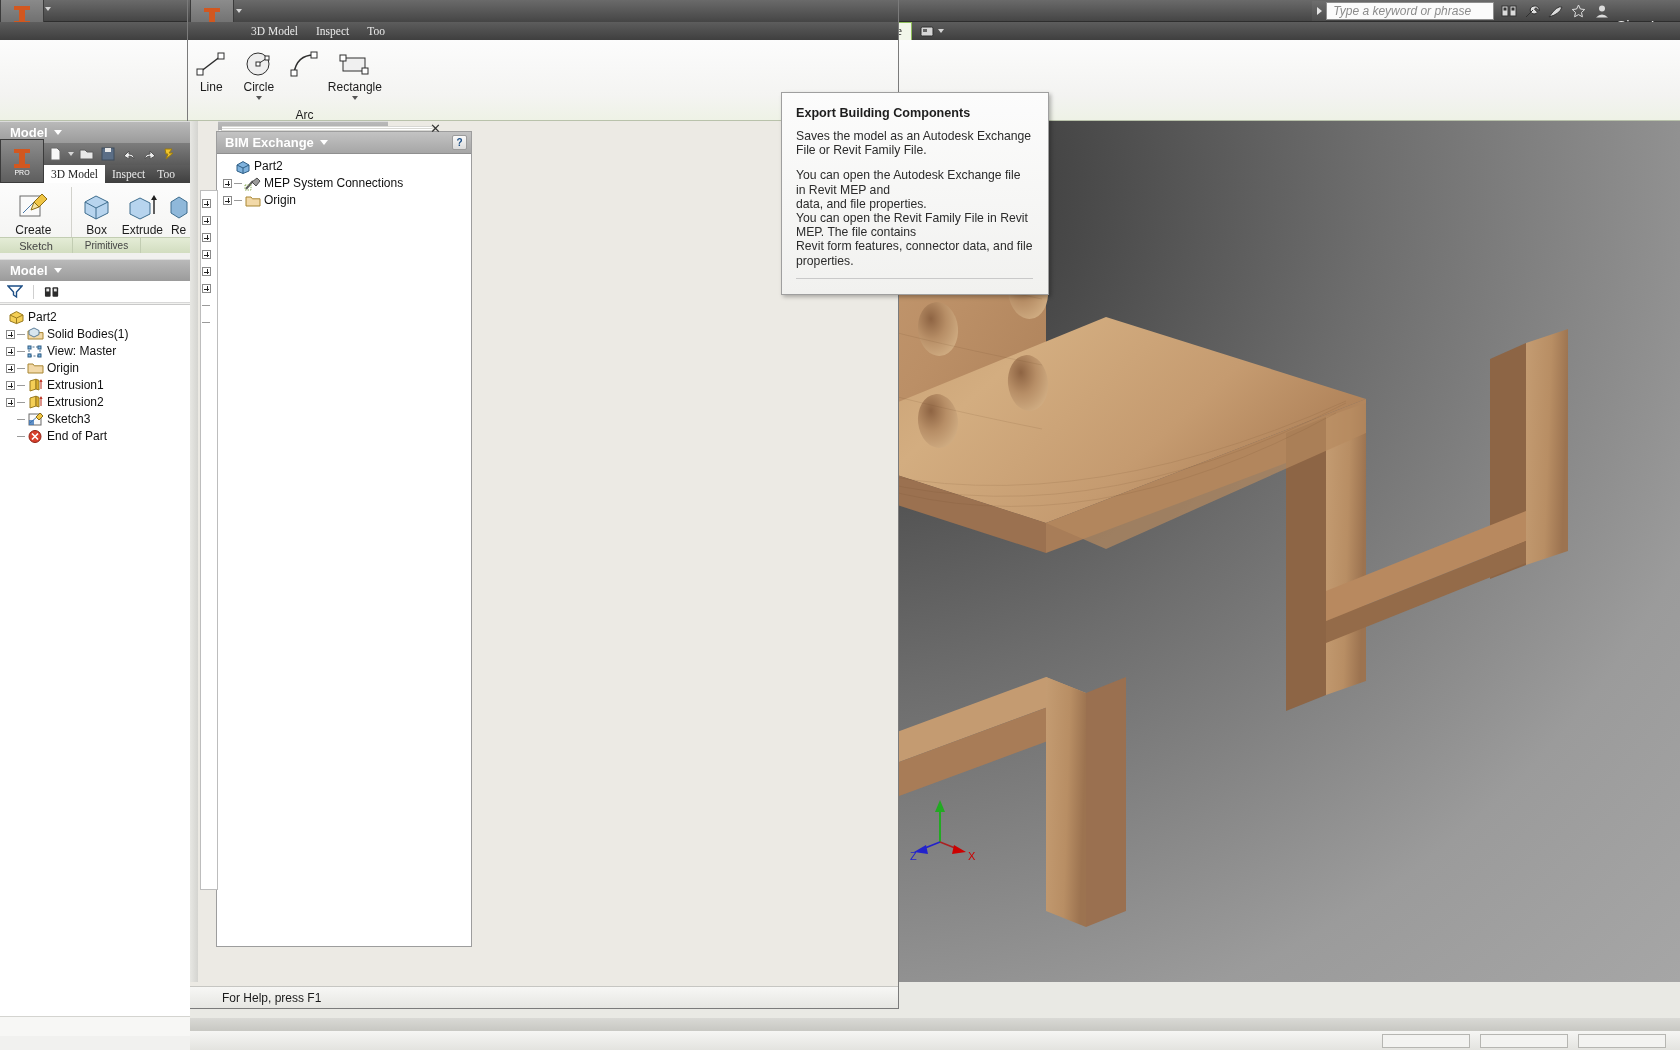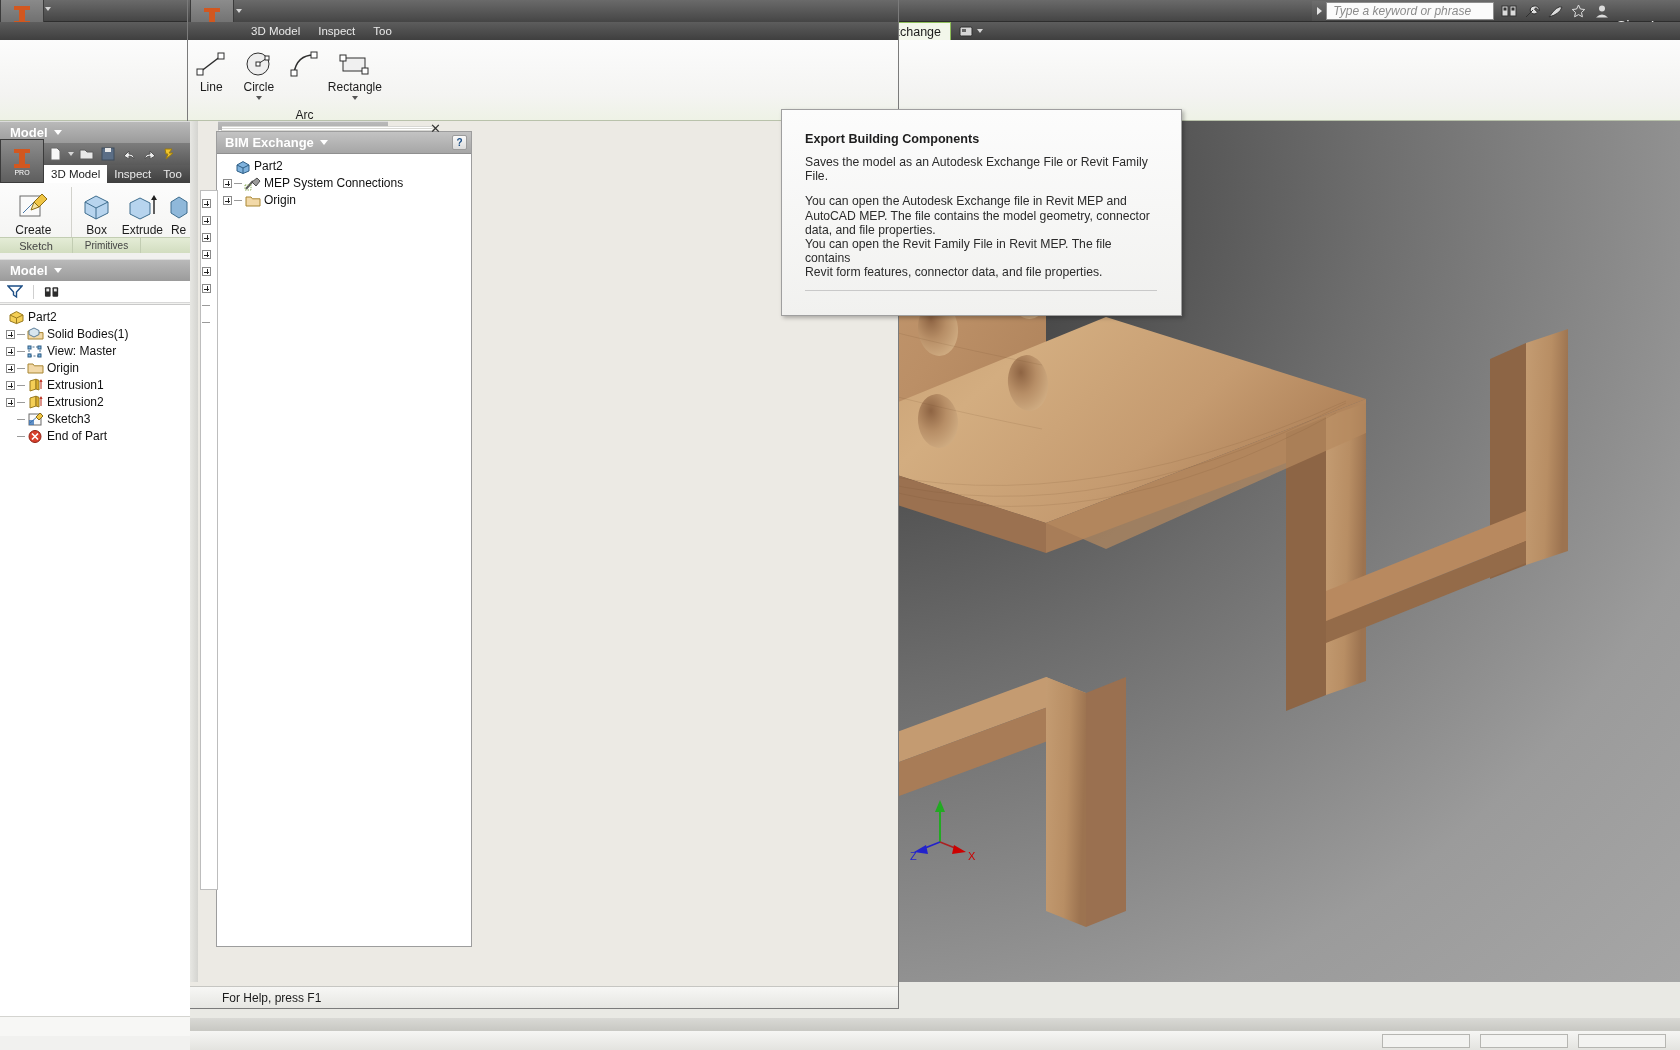--- a/index.html
+++ b/index.html
@@ -62,21 +62,21 @@
   .signin { color: #e7e7e7; font-size: 15px; padding-right: 10px; margin-top: 29px; }
 
   
   .tabstrip {
     position: absolute; left: 0; top: 22px; width: 1680px; height: 18px;
     background: linear-gradient(#5d5d5d, #3f3f3f);
     display: flex; align-items: stretch;
   }
   .tab {
     padding: 0 9px; display: flex; align-items: center; color: #ebebeb;
-    font-size: 12.5px; white-space: nowrap; cursor: default;
+    font-size: 12.5px; white-space: nowrap; cursor: default; font-family: Liberation Serif, serif;
   }
   .tab.active { background: #f2f6ea; color: #1b1b1b; border-top: 1px solid #8fbf5a;
       border-left: 1px solid #8fbf5a; border-right: 1px solid #8fbf5a; }
   .tab-extra { display:flex; align-items:center; gap:3px; padding:0 8px; }
 
   
   .ribbon {
     position: absolute; left: 0; top: 40px; width: 1680px; height: 81px;
     background: linear-gradient(#fcfcfc 0%, #f3f3f1 70%, #eef2e6 100%);
     border-bottom: 1px solid #b9c2ab;
@@ -169,24 +169,24 @@
   }
   .fb-head { height: 22px; background: linear-gradient(#c3c3c3,#a6a6a6);
      display:flex; align-items:center; padding-left:8px; color:#fff; font-weight:bold; font-size:13px;
      border-bottom:1px solid #8f8f8f; position:relative;}
   .fb-help { position:absolute; right:4px; top:3px; width:15px; height:15px;
      background: linear-gradient(#fafafa,#dcdcdc); border:1px solid #9b9b9b; border-radius:2px;
      font-size:10px; display:flex; align-items:center; justify-content:center; color:#1c4f86; font-weight:bold;}
 
   
   .tooltip {
-    position: absolute; left: 781px; top: 109px; width: 401px;
+    position: absolute; left: 781px; top: 92px; width: 268px;
     background: linear-gradient(#fcfcfc, #f1f1ef);
     border: 1px solid #9f9f9f; box-shadow: 2px 2px 4px rgba(0,0,0,.28);
-    padding: 14px; font-size: 12.2px; color: #2b2b2b;
+    padding: 5px; font-size: 12.2px; color: #2b2b2b;
   }
   .tt-inner { padding: 8px 10px 10px 9px; }
   .tt-title { font-weight: bold; font-size: 12.6px; color: #1d1d1d; margin-bottom: 9px; }
   .tt-p { line-height: 14.2px; margin: 0 0 0 0; }
   .tt-gap { height: 11px; }
   .tt-rule { height: 1px; background: #c9c9c9; margin: 10px 0 0 0; }
   .tt-foot { padding: 7px 10px 8px 9px; font-weight: bold; font-size: 12.2px; color: #2b2b2b; }
 
   
   .chairwrap { position:absolute; left:0; top:0; width:100%; height:100%; pointer-events:none; }
@@ -1032,21 +1032,20 @@
 
   <div style="position:absolute;left:430px;top:122px;font-size:13px;color:#333;line-height:1;">✕</div>
   <div style="position:absolute;left:222px;top:126px;width:210px;height:5px;background:repeating-linear-gradient(to bottom,#d8d8d4 0 1px,#fff 1px 2px);"></div>
 
   <div class="tooltip">
     <div class="tt-inner">
       <div class="tt-title">Export Building Components</div>
       <div class="tt-p">Saves the model as an Autodesk Exchange File or Revit Family File.</div>
       <div class="tt-gap"></div>
       <div class="tt-p">You can open the Autodesk Exchange file in Revit MEP and</div>
-      <div class="tt-p">AutoCAD MEP. The file contains the model geometry, connector</div>
       <div class="tt-p">data, and file properties.</div>
       <div class="tt-p">You can open the Revit Family File in Revit MEP. The file contains</div>
       <div class="tt-p">Revit form features, connector data, and file properties.</div>
       <div class="tt-rule"></div>
     </div>
   </div>
 
 </div>
 
 </body></html>

